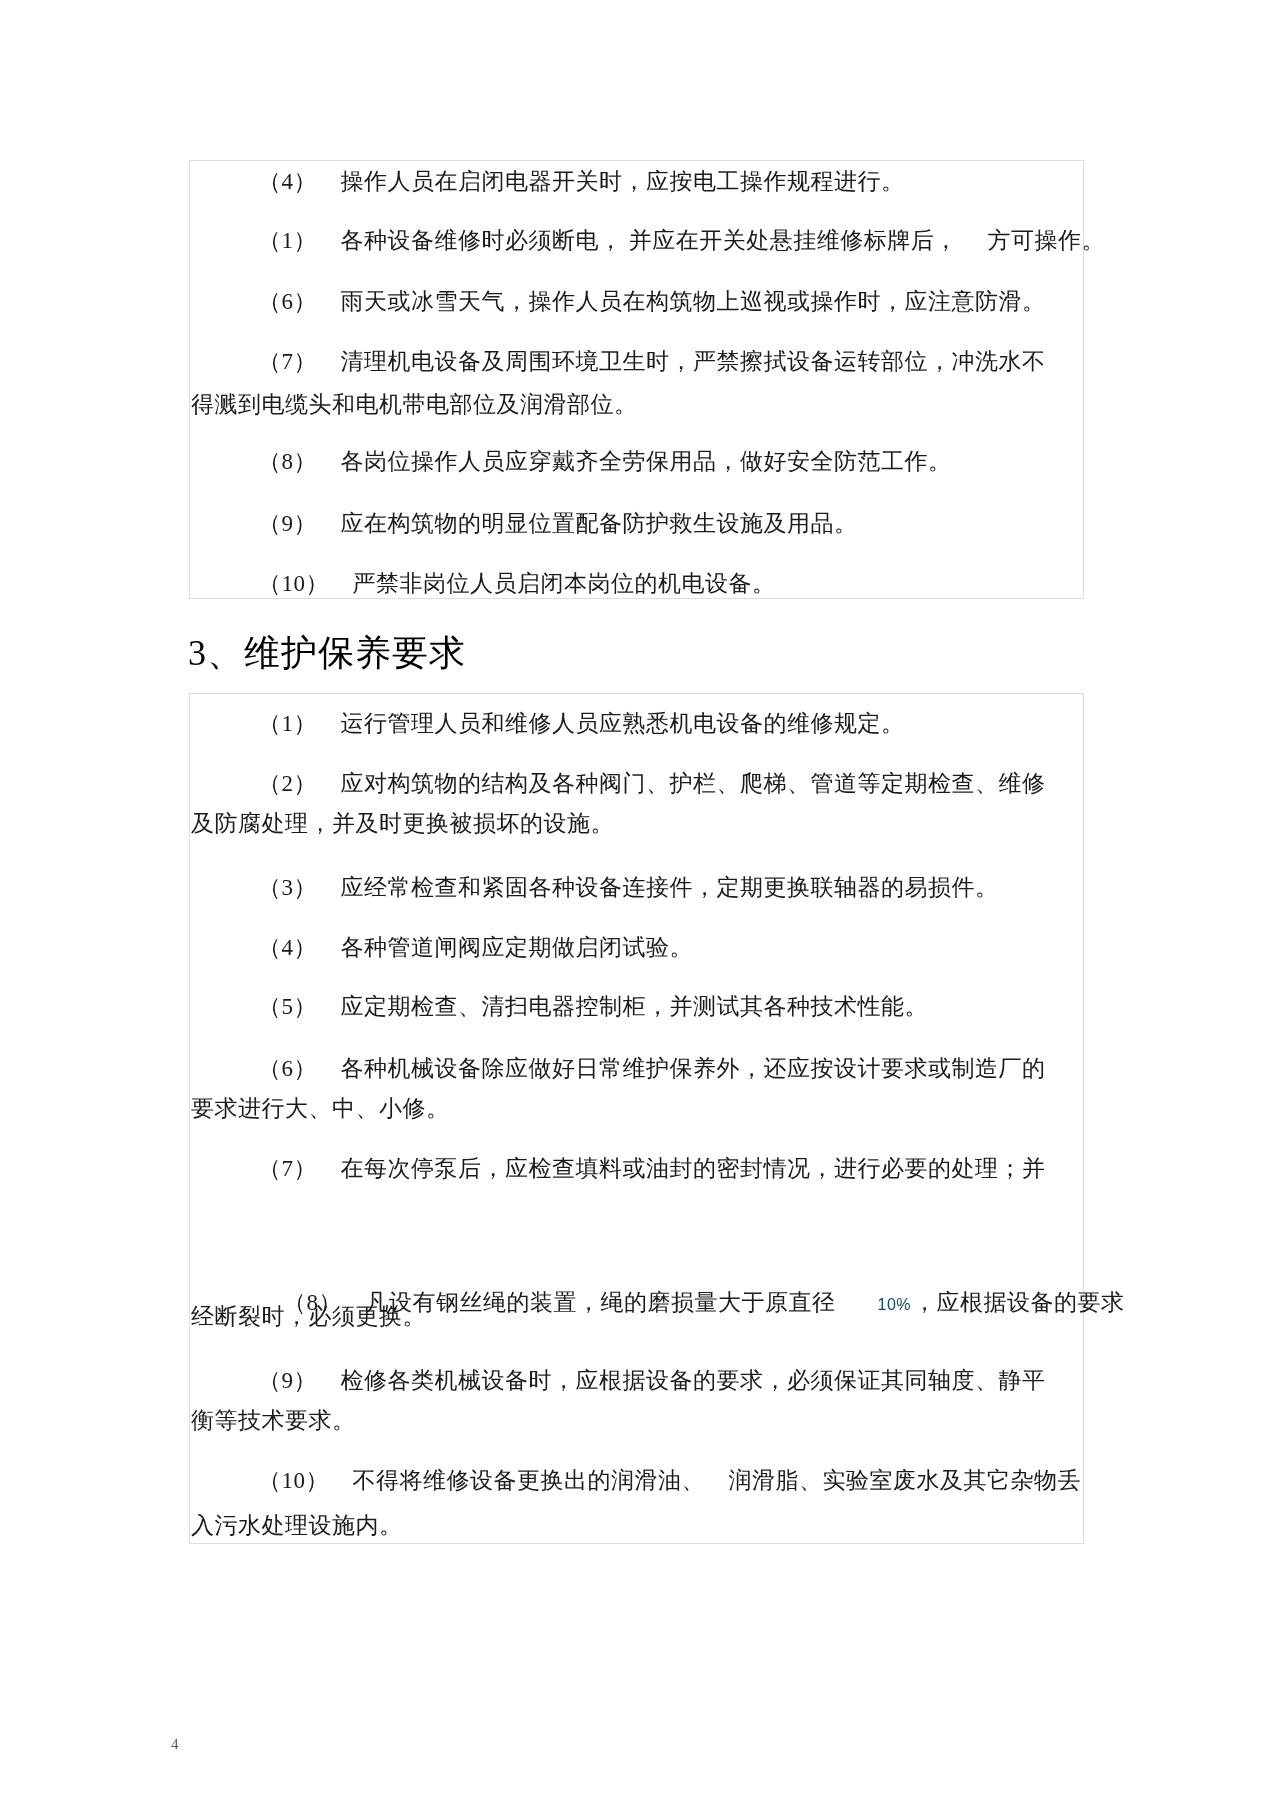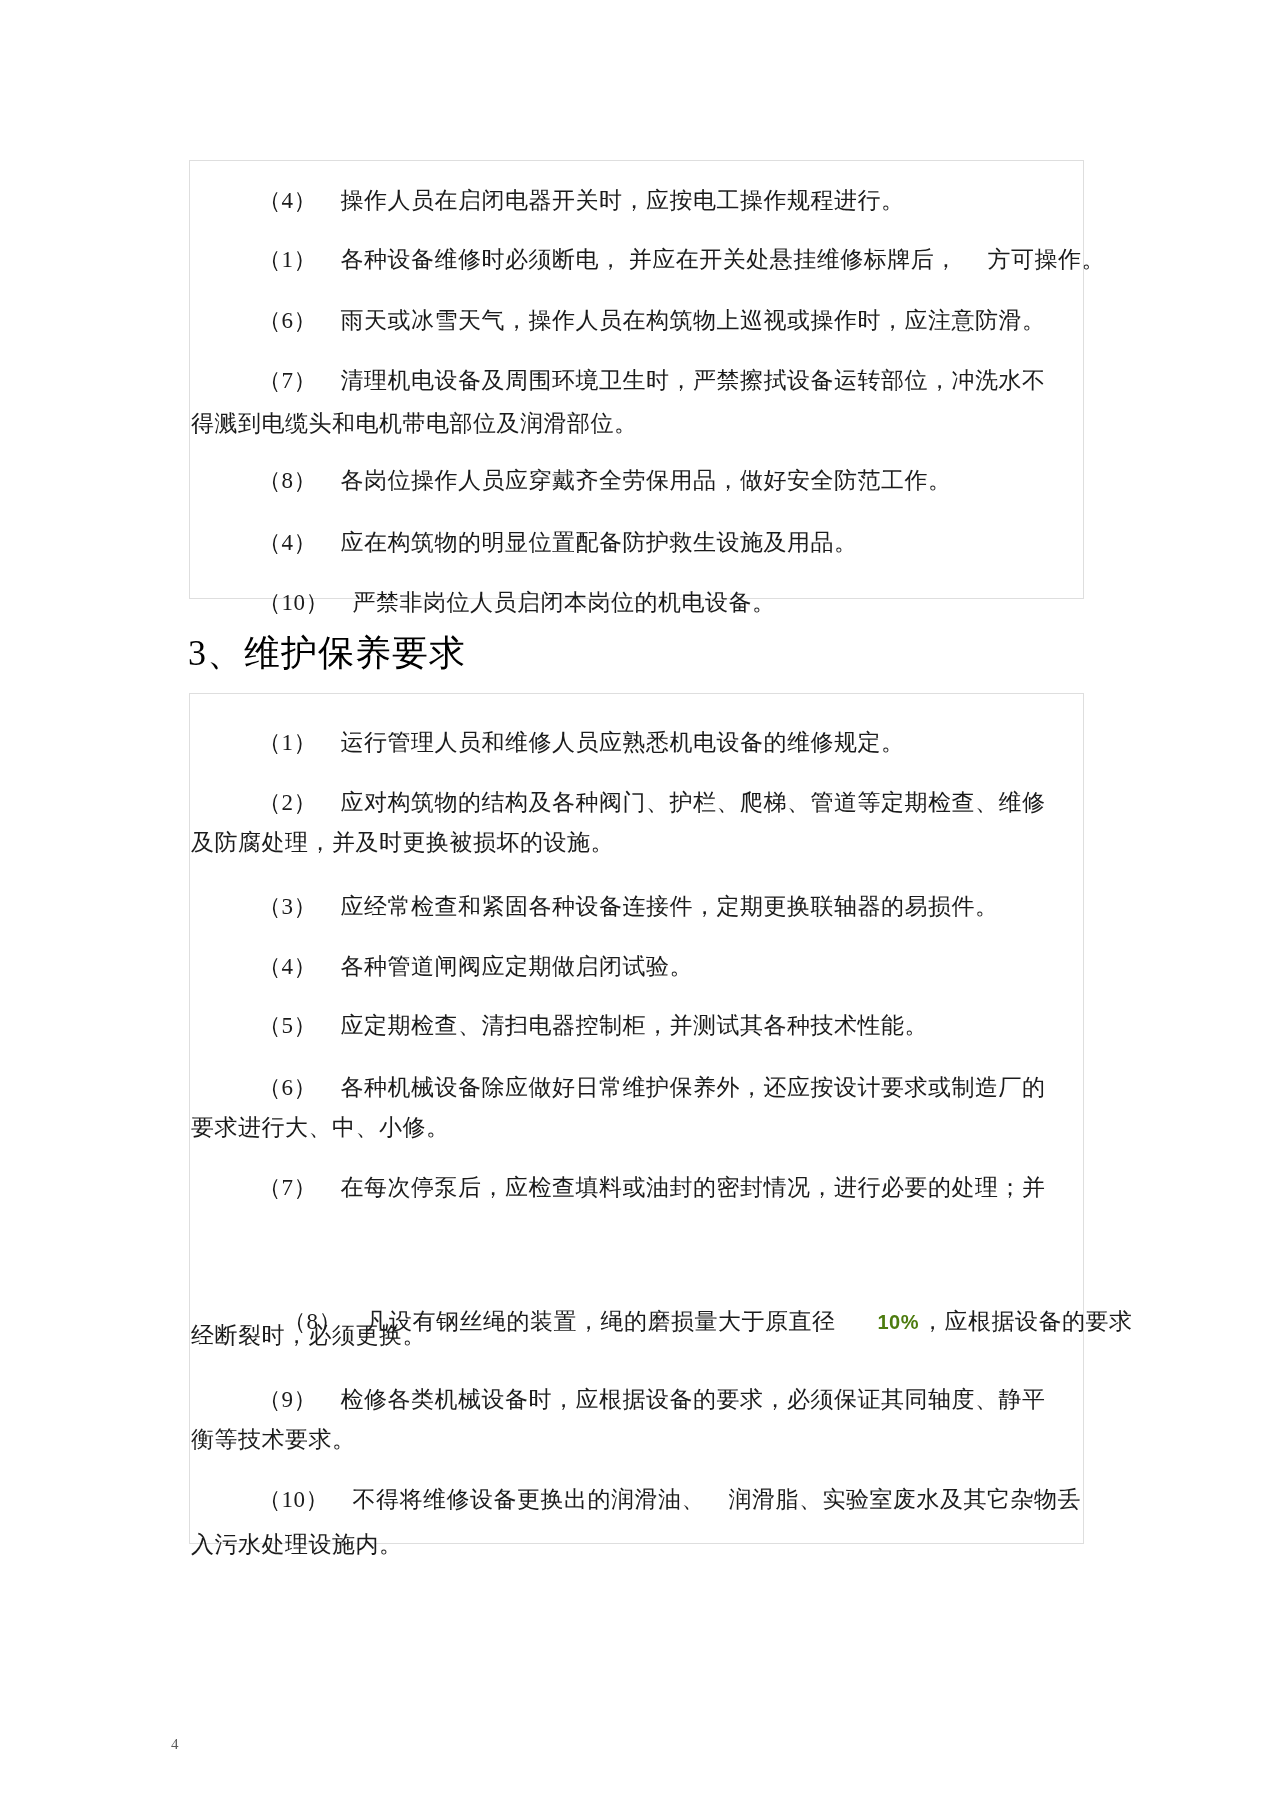--- a/index.html
+++ b/index.html
@@ -26,39 +26,38 @@
   .box1 { top: 160px; height: 437px; }
   .box2 { top: 693px; height: 849px; }
   .ln {
     position: absolute;
     left: 258px;
     font-size: 23px;
     line-height: 1.2;
     white-space: pre;
     letter-spacing: 0.5px;
     color: #1b1b1b;
-    margin-top: 19px;
   }
   .ln.cont { left: 191px; }
   .heading {
     position: absolute;
     left: 188px;
     font-size: 36px;
     line-height: 1.2;
     color: #000000;
     letter-spacing: 1px;
     white-space: pre;
   }
   .pct {
     font-family: "Liberation Sans", sans-serif;
-    font-weight: bold;
-    font-size: 20px;
+    font-weight: normal;
+    font-size: 16px;
     margin-left: 42px;
     margin-right: 2px;
-    color: #4d7c0f;
+    color: #0c4a6e;
   }
   .page-number {
     position: absolute;
     left: 171px;
     top: 1736px;
     font-size: 15px;
     color: #595959;
     font-family: "Liberation Serif", serif;
   }
 </style>
@@ -69,21 +68,21 @@
 
   <div class="content-box box1"></div>
   <div class="content-box box2"></div>
 
   <div class="ln" style="top:168px">（4）　操作人员在启闭电器开关时，应按电工操作规程进行。</div>
   <div class="ln" style="top:227px">（1）　各种设备维修时必须断电， 并应在开关处悬挂维修标牌后，　 方可操作。</div>
   <div class="ln" style="top:288px">（6）　雨天或冰雪天气，操作人员在构筑物上巡视或操作时，应注意防滑。</div>
   <div class="ln" style="top:348px">（7）　清理机电设备及周围环境卫生时，严禁擦拭设备运转部位，冲洗水不</div>
   <div class="ln cont" style="top:391px">得溅到电缆头和电机带电部位及润滑部位。</div>
   <div class="ln" style="top:448px">（8）　各岗位操作人员应穿戴齐全劳保用品，做好安全防范工作。</div>
-  <div class="ln" style="top:510px">（4）　应在构筑物的明显位置配备防护救生设施及用品。</div>
+  <div class="ln" style="top:510px">（9）　应在构筑物的明显位置配备防护救生设施及用品。</div>
   <div class="ln" style="top:570px">（10）　严禁非岗位人员启闭本岗位的机电设备。</div>
 
   <div class="heading" style="top:632px">3、维护保养要求</div>
 
   <div class="ln" style="top:710px">（1）　运行管理人员和维修人员应熟悉机电设备的维修规定。</div>
   <div class="ln" style="top:770px">（2）　应对构筑物的结构及各种阀门、护栏、爬梯、管道等定期检查、维修</div>
   <div class="ln cont" style="top:810px">及防腐处理，并及时更换被损坏的设施。</div>
   <div class="ln" style="top:874px">（3）　应经常检查和紧固各种设备连接件，定期更换联轴器的易损件。</div>
   <div class="ln" style="top:934px">（4）　各种管道闸阀应定期做启闭试验。</div>
   <div class="ln" style="top:993px">（5）　应定期检查、清扫电器控制柜，并测试其各种技术性能。</div>

